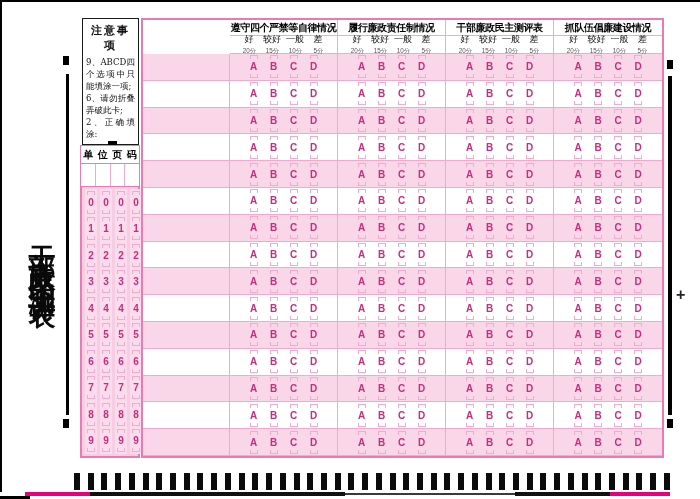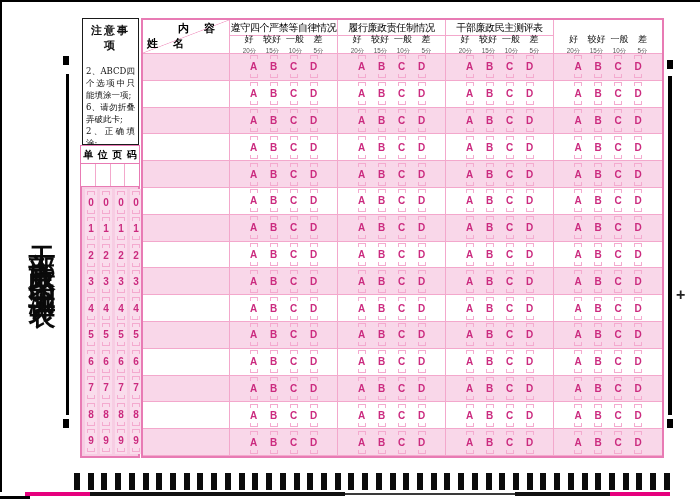--- a/index.html
+++ b/index.html
@@ -32,21 +32,21 @@
   .regline{position:absolute;background:#000;}
   .reg-sq{position:absolute;background:#000;width:6px;height:9px;}
   .plus-mark{position:absolute;left:676px;top:286px;font-size:16px;color:#222;font-weight:bold;}
 
   
   .notes{
     position:absolute;left:82px;top:18px;width:57px;height:127px;
     border:1px solid #1a1a1a;background:#fff;padding:3px 3px 0 3px;
     font-family:"DejaVu Serif","Liberation Serif",serif;color:#111;
   }
-  .notes-title{font-size:11px;font-weight:bold;text-align:center;letter-spacing:2px;margin:1px 0 12px 0;}
+  .notes-title{font-size:11px;font-weight:bold;text-align:center;letter-spacing:2px;margin:1px 0 3px 0;}
   .note-item{font-size:8.5px;line-height:12px;text-align:justify;}
   .fill-example{width:9px;height:13px;background:#000;margin:1px 0 0 22px;}
 
   
   .unitpage{position:absolute;left:80px;top:145px;width:60px;}
   .up-header{
     display:flex;height:18px;border:1px solid var(--border-pink);border-bottom:none;
     background:#fff;align-items:center;
   }
   .up-header span{flex:1;text-align:center;font-size:10px;font-weight:bold;color:#000;}
@@ -79,21 +79,21 @@
   .cell{border-right:1px solid var(--grid-pink);border-bottom:1px solid var(--grid-pink);}
   .cell.colend{border-right:none;}
   .corner{
     grid-column:1;grid-row:1/3;position:relative;background:
       linear-gradient(to bottom right,transparent calc(50% - .7px),var(--grid-pink) 50%,transparent calc(50% + .7px));
   }
   .corner .c-top{position:absolute;top:1px;right:8px;font-size:11px;font-weight:bold;letter-spacing:6px;color:#000;}
   .corner .c-bot{position:absolute;bottom:2px;left:4px;font-size:11px;font-weight:bold;letter-spacing:6px;color:#000;}
   .qtitle{
     display:flex;align-items:center;justify-content:center;
-    font-size:10px;font-weight:normal;color:#000;white-space:nowrap;letter-spacing:-.4px;
+    font-size:10px;font-weight:bold;color:#000;white-space:nowrap;letter-spacing:-.4px;
   }
   .qsub{display:flex;flex-direction:column;justify-content:center;align-items:center;}
   .rl-row,.sc-row{display:flex;justify-content:center;}
   .rl-row span{width:23px;text-align:center;font-size:9px;color:#111;font-family:"DejaVu Serif","Liberation Serif",serif;}
   .sc-row span{width:23px;text-align:center;font-size:7px;color:#555;transform:scale(.9);}
   .row-pink{background:var(--row-pink);}
   .row-white{background:#fff;}
   .optcell{display:flex;justify-content:center;align-items:center;gap:8px;}
 
   
@@ -116,21 +116,21 @@
   <div class="regline" style="left:66px;top:74px;width:3px;height:341px;"></div>
   <div class="reg-sq" style="left:63px;top:419px;"></div>
 
   <div class="reg-sq" style="left:667px;top:60px;"></div>
   <div class="regline" style="left:668px;top:76px;width:4px;height:339px;"></div>
   <div class="reg-sq" style="left:667px;top:419px;"></div>
   <div class="plus-mark">+</div>
 
   <div class="notes">
     <div class="notes-title">注意事项</div>
-    <div class="note-item">2、ABCD四个选项中只能填涂一项;</div>
+    <div class="note-item">9、ABCD四个选项中只能填涂一项;</div>
     <div class="note-item">6、请勿折叠弄破此卡;</div>
     <div class="note-item">2、正确填涂:</div>
     <div class="fill-example"></div>
   </div>
 
   <div class="unitpage">
     <div class="up-header">
         <span>单</span>
         <span>位</span>
         <span>页</span>
@@ -188,24 +188,20 @@
           <span class="bub">5</span>
           <span class="bub">6</span>
           <span class="bub">7</span>
           <span class="bub">8</span>
           <span class="bub">9</span>
         </div>
       </div>
   </div>
 
   <div class="etable">
-    <div class="cell corner">
-      <span class="c-top">内 容</span>
-      <span class="c-bot">姓 名</span>
-    </div>
 
   <div class="cell qtitle" style="grid-area: 1 / 2;">遵守四个严禁等自律情况</div>
       <div class="cell qsub" style="grid-area: 2 / 2;">
         <div class="rl-row">
           <span>好</span>
           <span>较好</span>
           <span>一般</span>
           <span>差</span>
         </div>
         <div class="sc-row">
@@ -238,20 +234,21 @@
           <span>一般</span>
           <span>差</span>
         </div>
         <div class="sc-row">
           <span>20分</span>
           <span>15分</span>
           <span>10分</span>
           <span>5分</span>
         </div>
       </div>
+      <div class="cell qtitle colend" style="grid-area: 1 / 5;">抓队伍倡廉建设情况</div>
       <div class="cell qsub colend" style="grid-area: 2 / 5;">
         <div class="rl-row">
           <span>好</span>
           <span>较好</span>
           <span>一般</span>
           <span>差</span>
         </div>
         <div class="sc-row">
           <span>20分</span>
           <span>15分</span>

